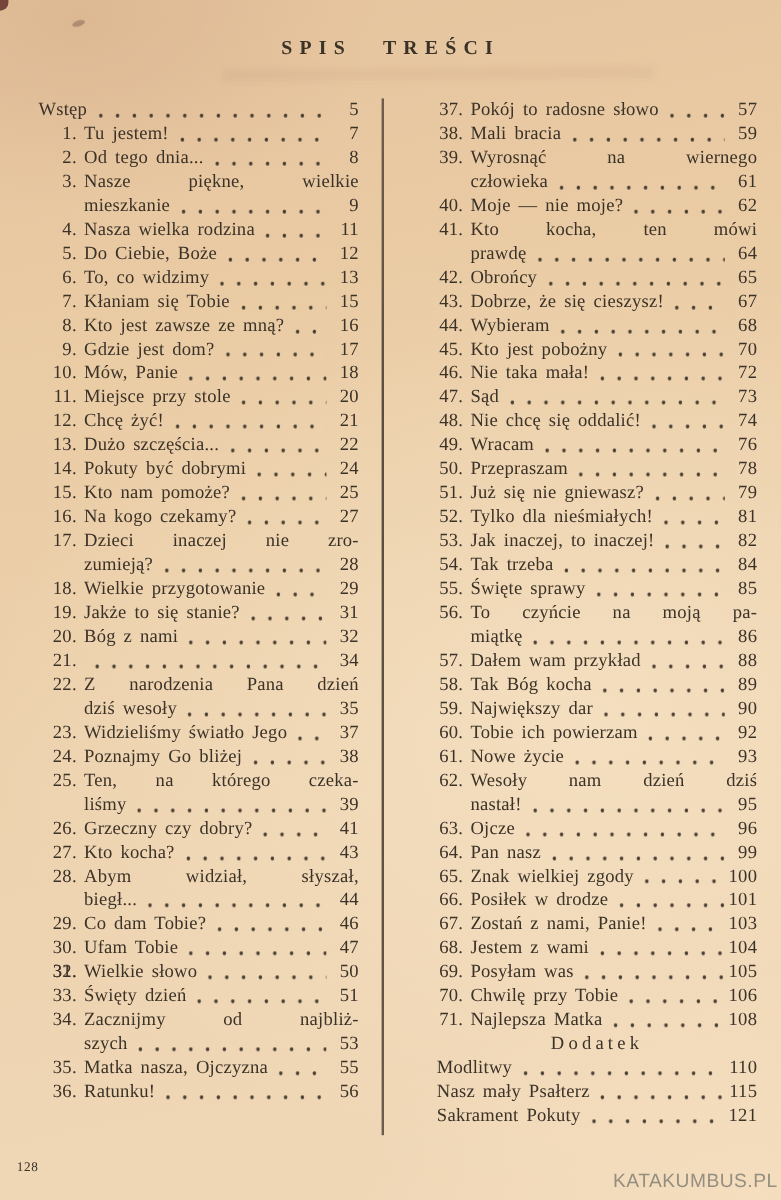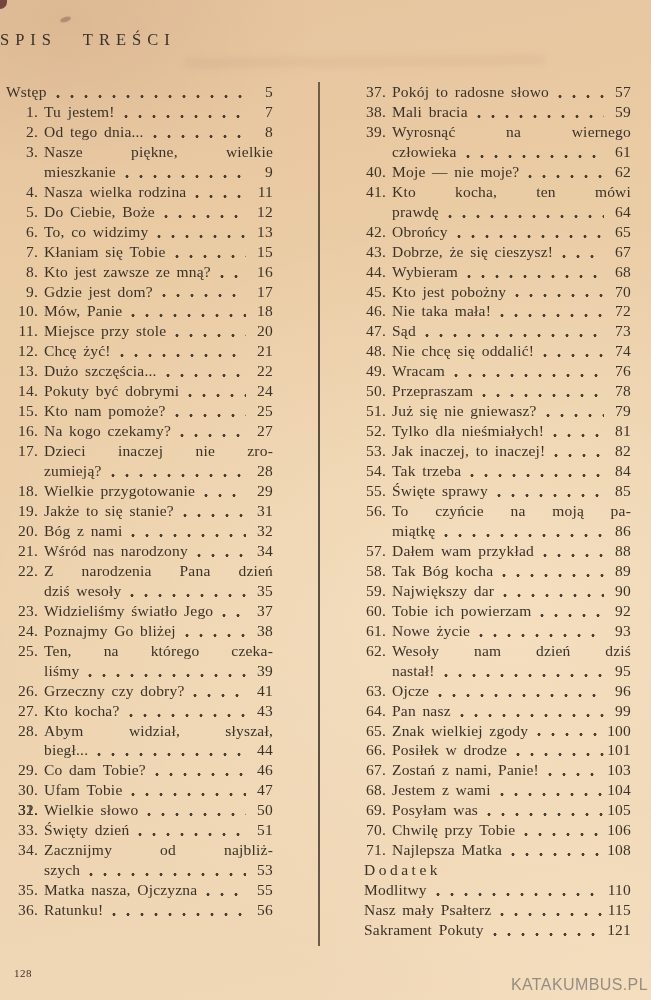--- a/index.html
+++ b/index.html
@@ -23,50 +23,50 @@
       radial-gradient(ellipse 500px 300px at 96% 100%, rgba(255,236,206,0.30), rgba(255,236,206,0) 65%),
       linear-gradient(168deg,#e5c49e 0%,#eaccA5 30%,#edd2ae 58%,#f0d8b8 100%);
   }
   
   .corner-speck{position:absolute;left:0;top:0;width:7px;height:9px;background:#63302a;border-bottom-right-radius:8px;opacity:.85;}
   .smudge{position:absolute;left:60px;top:17px;width:11px;height:5px;background:rgba(96,74,60,.38);border-radius:50%;transform:rotate(-18deg);filter:blur(.4px);}
   .ghost-strip{position:absolute;left:185px;top:56px;width:360px;height:11px;background:rgba(158,108,78,.08);filter:blur(3px);transform:rotate(-.5deg);}
 
   .title{
     position:absolute;top:30px;left:0;width:100%;margin:0;
-    font-size:16.5px;font-weight:normal;
+    text-align:center;font-size:16.5px;font-weight:bold;
     letter-spacing:6px;word-spacing:16px;color:var(--ink);
   }
 
   .divider{position:absolute;left:318px;top:82px;width:2px;height:864px;
     background:linear-gradient(#5a4b3b,#3f362b 30%,#44392d 80%,#55473a);opacity:.85;}
 
   .col{position:absolute;top:82px;font-size:15.5px;line-height:19.95px;
     letter-spacing:.2px;word-spacing:2.5px;}
-  .col-left{left:6px;width:267px;}
+  .col-left{left:32px;width:267px;}
   .col-right{left:364px;width:267px;}
 
   .entry{position:relative;padding-left:38px;}
   .col-right .entry{padding-left:28px;}
   .entry.no-num{padding-left:0;}
   .num{position:absolute;left:0;top:0;width:32px;text-align:right;}
   .col-right .num{width:22px;}
   .line-wrap{text-align:justify;text-align-last:justify;}
   .line-last{display:flex;align-items:baseline;}
   .line-last .txt{white-space:nowrap;}
   .leader{
     flex:1 1 auto;min-width:2px;height:5px;align-self:flex-end;
     margin:0 3px 3px 9px;
     background-image:radial-gradient(circle at 2px 2.4px, var(--ink-soft) 1.25px, rgba(0,0,0,0) 1.8px);
     background-size:14px 5px;background-repeat:repeat-x;
   }
   .pg{min-width:24px;text-align:right;white-space:nowrap;}
 
   .section-heading{
-    letter-spacing:3.5px;word-spacing:2px;
+    text-align:center;letter-spacing:3.5px;word-spacing:2px;
     height:19.95px;
   }
 
   .folio{position:absolute;left:14px;top:967px;font-size:11px;letter-spacing:.5px;}
   .watermark{
     position:absolute;right:3px;top:976px;
     font-family:Liberation Sans, sans-serif;
     font-size:16px;letter-spacing:.4px;color:var(--watermark);opacity:.92;
   }
 </style>
@@ -248,21 +248,20 @@
         <span class="num">20.</span>
         <div class="line-last">
           <span class="txt">Bóg z nami</span>
           <span class="leader"></span>
           <span class="pg">32</span>
         </div>
       </div>
       <div class="entry">
         <span class="num">21.</span>
         <div class="line-last">
-          <span class="txt">Wśród nas narodzony</span>
           <span class="leader"></span>
           <span class="pg">34</span>
         </div>
       </div>
       <div class="entry">
         <span class="num">22.</span>
         <div class="line-wrap">Z narodzenia Pana dzień</div>
         <div class="line-last">
           <span class="txt">dziś wesoły</span>
           <span class="leader"></span>

